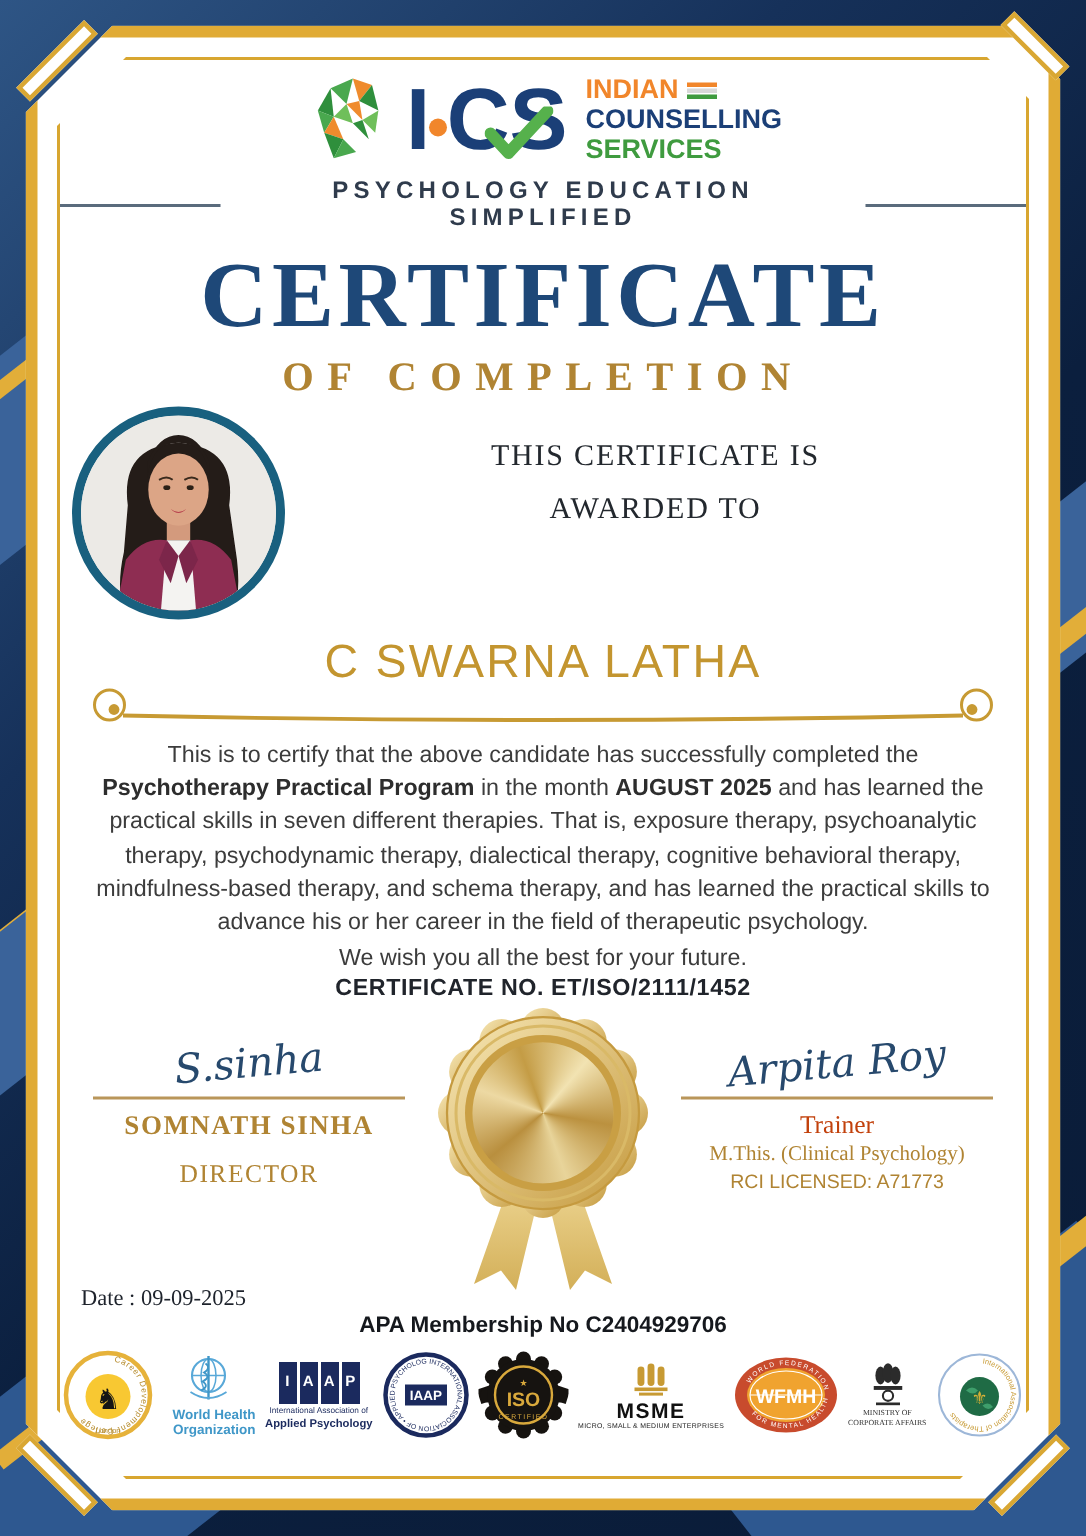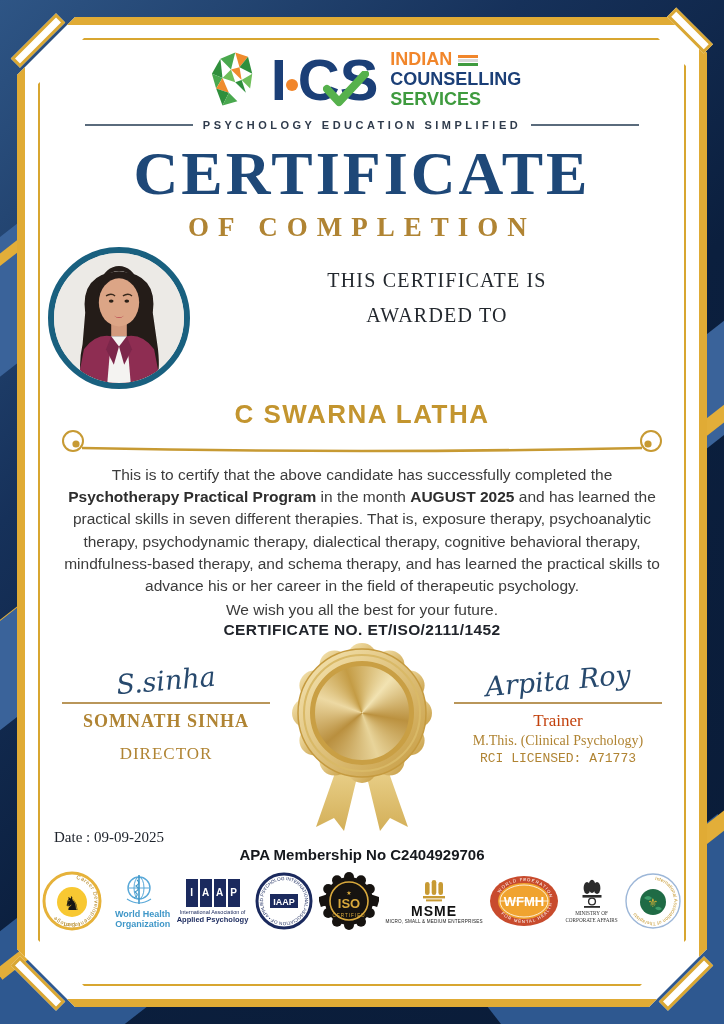--- a/index.html
+++ b/index.html
@@ -53,47 +53,47 @@
   .ics .check { position:absolute; left:52px; top:20px; }
   .brand-names { text-align:left; line-height:1.1; font-weight:800; }
   .bn1 { color:#f1862b; font-size:18px; display:flex; align-items:center; gap:6px; }
   .flag { display:inline-flex; flex-direction:column; gap:1px; }
   .flag i { display:block; width:20px; height:3px; }
   .flag .f1{ background:#f1862b; } .flag .f2{ background:#d8d8d8; } .flag .f3{ background:#3f9b3f; }
   .bn2 { color:#1b3f77; font-size:18px; }
   .bn3 { color:#3f9b3f; font-size:18px; }
   .tagline-row { display:flex; align-items:center; justify-content:center; gap:10px; margin-top:5px; }
   .tag-dash { height:2px; width:108px; background:#5a6b7c; }
-  .tagline { font-size:11px; letter-spacing:3.5px; color:#2f3b4c; font-weight:700; }
+  .tagline { font-size:16px; letter-spacing:3.5px; color:#2f3b4c; font-weight:700; }
   
   .title { font-family:"Liberation Serif", serif; font-weight:700; font-size:62px; letter-spacing:3px; color:#1e4878; margin-top:10px; line-height:1.05; }
   .subtitle { font-family:"Liberation Serif", serif; font-weight:700; font-size:27px; letter-spacing:9px; color:#b08433; margin-top:6px; }
   
   .photo-row { display:flex; margin-top:4px; height:150px; }
   .photo { flex:none; width:142px; height:142px; margin-left:8px; border-radius:50%; border:6px solid #19607f; overflow:hidden; background:#eceae6; }
   .photo svg { width:100%; height:100%; display:block; }
   .awarded { flex:1; padding-top:16px; font-family:"Liberation Serif", serif; font-size:20px; letter-spacing:1.2px; color:#23282e; line-height:1.75; }
   
-  .name { font-size:26px; font-weight:700; letter-spacing:1.5px; color:#c3952f; margin-top:2px; }
+  .name { font-size:31px; font-weight:400; letter-spacing:1.5px; color:#c3952f; margin-top:2px; }
   .rule-svg { display:block; margin:-2px auto 0; }
   
   .body-text { width:616px; margin:6px auto 0; font-size:15.5px; line-height:1.43; color:#3c3c3c; }
   .body-text b { color:#2d2d2d; }
   .wish { margin-top:2px; }
   .certno { margin-top:0; font-weight:700; font-size:15.5px; letter-spacing:.4px; color:#20242b; }
   
   .sig-row { display:flex; justify-content:space-between; align-items:flex-start; margin-top:14px; padding:0 18px; }
   .sig { width:216px; text-align:center; padding-top:12px; }
   .script { font-family:"DejaVu Serif", serif; font-style:italic; font-size:27px; color:#27496d; transform:rotate(-5deg); display:block; }
   .sig-line { height:2px; background:#b9965a; margin:6px 4px 7px; }
   .sig-name { font-family:"Liberation Serif", serif; font-weight:700; font-size:18px; letter-spacing:1px; color:#b08433; }
   .sig-role { font-family:"Liberation Serif", serif; font-size:17px; letter-spacing:1px; color:#b08433; margin-top:12px; }
   .sig-role-big { font-family:"Liberation Serif", serif; font-weight:400; font-size:17px; color:#c2410c; }
   .sig-qual { font-family:"Liberation Serif", serif; font-size:14px; color:#b08433; margin-top:2px; }
-  .sig-lic { font-family:Liberation Mono, monospace; font-size:13px; color:#b08433; margin-top:2px; }
+  .sig-lic { font-family:Liberation Sans, sans-serif; font-size:13px; color:#b08433; margin-top:2px; }
   .medal { position:relative; width:160px; height:198px; margin-top:-18px; flex:none; }
   .medal svg { position:absolute; inset:0; }
   .disc {
     position:absolute; left:28px; top:26px; width:104px; height:104px; border-radius:50%;
     border:5px solid #c99f44;
     background:conic-gradient(from 230deg,#b98f3e,#edd9a3 60deg,#c49c45 110deg,#f2e3b2 170deg,#bb913f 230deg,#e8d49a 290deg,#b98f3e 360deg);
   }
   
   .date-row { text-align:left; padding-left:14px; margin-top:-4px; font-family:"Liberation Serif", serif; font-size:15px; color:#1d222b; }
   .apa { text-align:center; font-weight:700; font-size:15px; color:#15181d; margin-top:0; }

